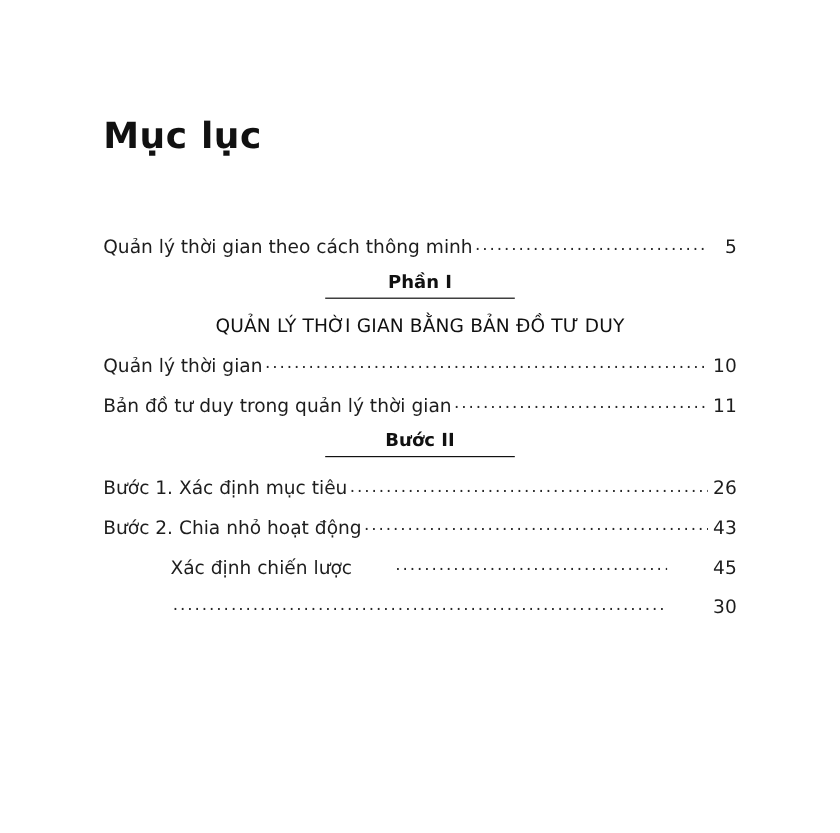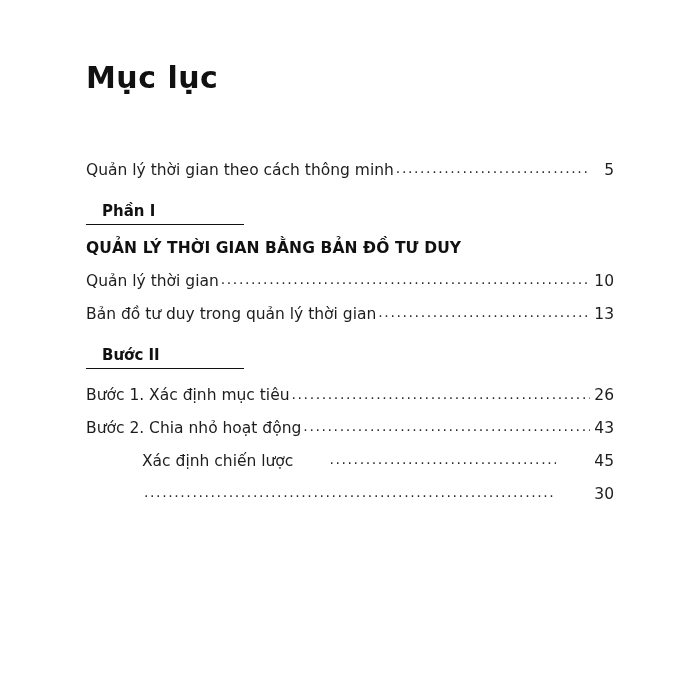--- a/index.html
+++ b/index.html
@@ -20,21 +20,21 @@
     height: 694px;
     box-sizing: border-box;
     padding: 0 86px;
   }
   .toc-title {
     font-size: 30px;
     font-weight: bold;
     letter-spacing: 0.5px;
     color: #111111;
     margin: 0;
-    padding-top: 60px;
+    padding-top: 96px;
     padding-bottom: 0;
     line-height: 1.2;
   }
   .entries {
     margin-top: 58px;
   }
   .entry {
     display: flex;
     align-items: center;
     font-size: 15.5px;
@@ -59,38 +59,39 @@
   .entry .page-num {
     flex: 0 0 auto;
     text-align: right;
     min-width: 22px;
   }
   .entry.indent {
     padding-left: 56px;
     gap: 34px;
   }
   .part-block {
-    margin-top: 14px;
+    margin-top: 2px;
     margin-bottom: 10px;
-    text-align: left;
+    text-align: center;
   }
   .part-label {
     display: inline-block;
     font-size: 15px;
     font-weight: bold;
     color: #111111;
     padding: 0 16px 3px 16px;
     border-bottom: 1.6px solid #111111;
     min-width: 126px;
     line-height: 1.3;
   }
   .part-heading {
     font-size: 15.5px;
-    font-weight: bold;
+    font-weight: normal;
     color: #111111;
+    text-align: center;
     margin-top: 13px;
     margin-bottom: 6px;
     line-height: 1.35;
     letter-spacing: 0.1px;
   }
 </style>
 </head>
 <body>
 
 <div class="page">
@@ -112,21 +113,21 @@
 
     <div class="entry">
       <span class="label">Quản lý thời gian</span>
       <span class="dots">.........................................................................................................................</span>
       <span class="page-num">10</span>
     </div>
 
     <div class="entry">
       <span class="label">Bản đồ tư duy trong quản lý thời gian</span>
       <span class="dots">.........................................................................................................................</span>
-      <span class="page-num">13</span>
+      <span class="page-num">11</span>
     </div>
 
     <div class="part-block">
       <span class="part-label">Bước II</span>
     </div>
 
     <div class="entry">
       <span class="label">Bước 1. Xác định mục tiêu</span>
       <span class="dots">.........................................................................................................................</span>
       <span class="page-num">26</span>

